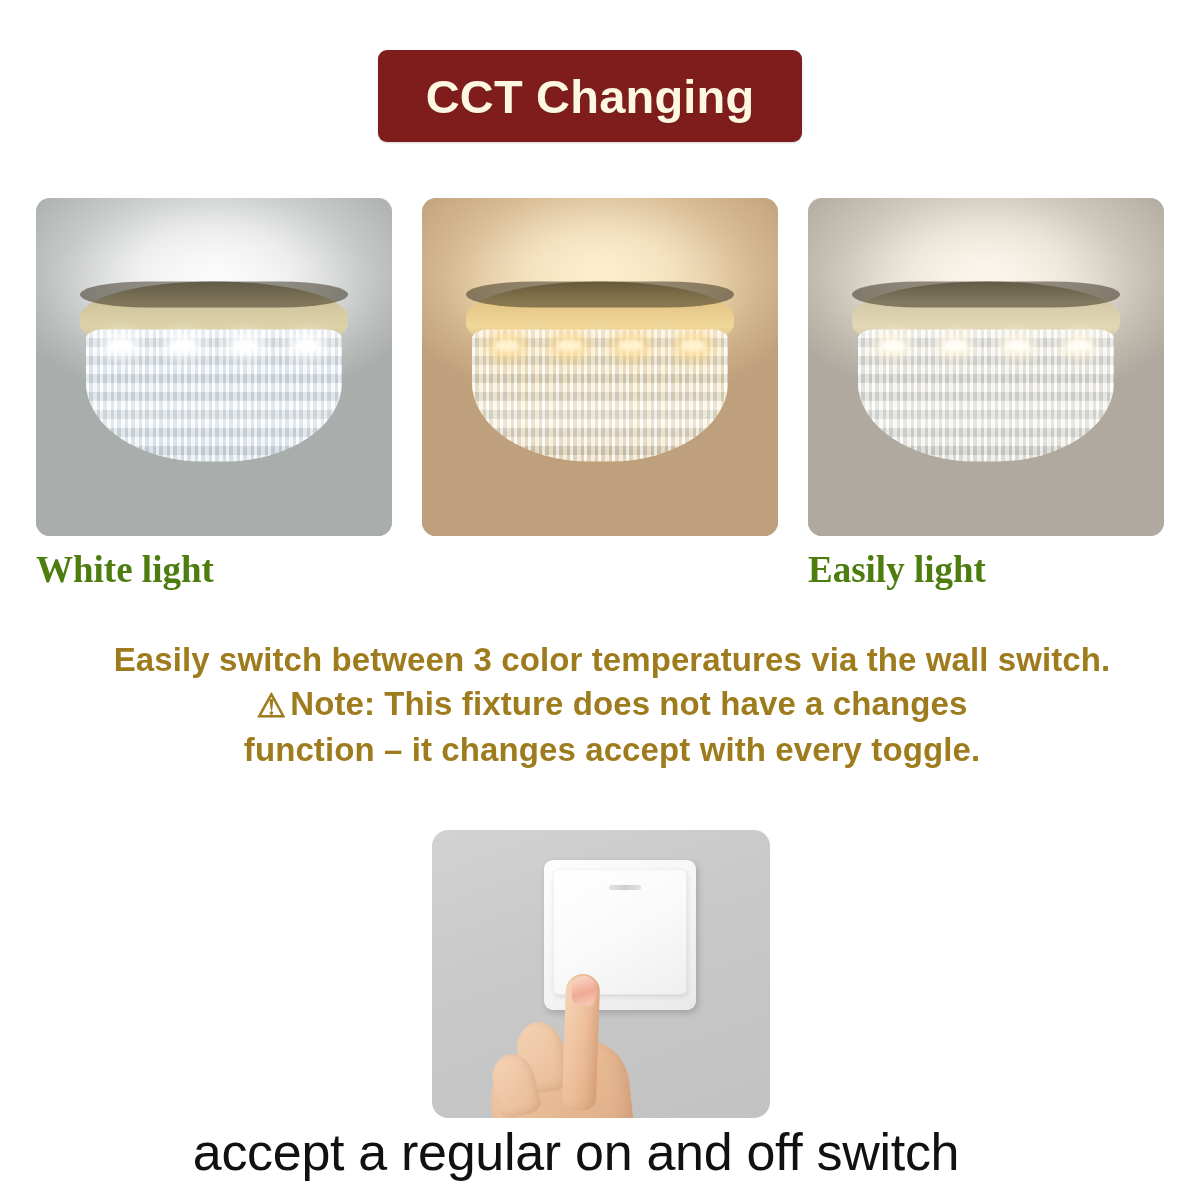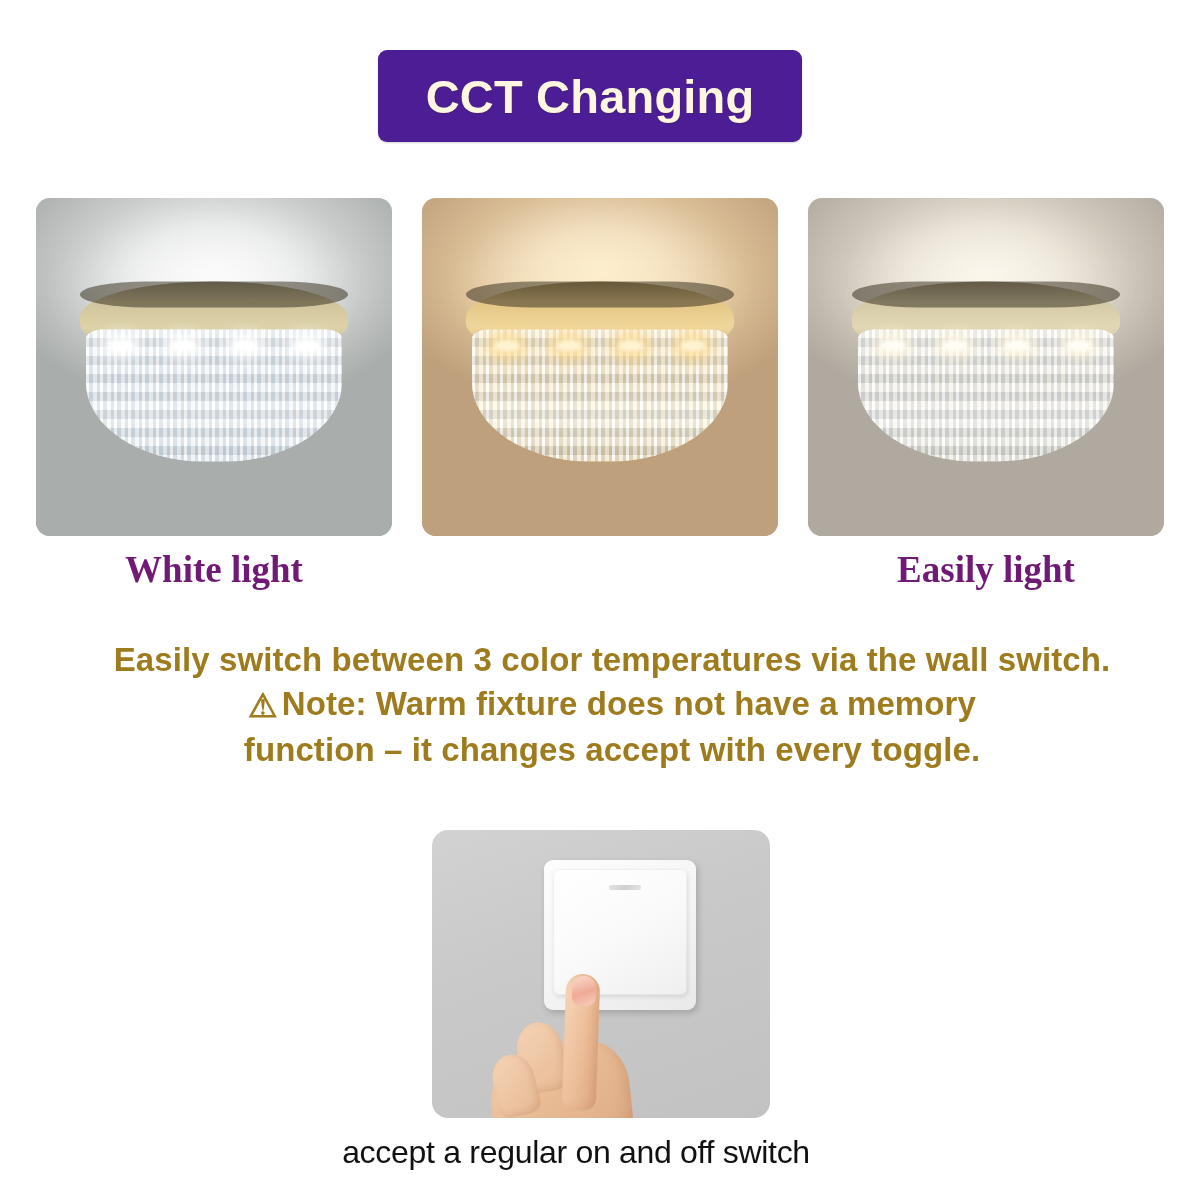--- a/index.html
+++ b/index.html
@@ -13,21 +13,21 @@
     position:relative;
     width:1200px; height:1200px;
     background:#ffffff;
   }
 
   
   .title-banner {
     position:absolute;
     left:378px; top:50px;
     width:424px; height:92px;
-    background:#4c1d95;
+    background:#7f1d1d;
     border-radius:9px;
     display:flex; align-items:center; justify-content:center;
     box-shadow:0 1px 2px rgba(0,0,0,.18);
   }
   .title-banner .title-text {
     color:#fdf6e0;
     font-size:47px;
     font-weight:bold;
     letter-spacing:.2px;
     line-height:1;
@@ -135,25 +135,24 @@
 
   
   .captions {
     position:absolute;
     left:36px; top:542px;
     width:1128px; height:56px;
     display:flex; justify-content:space-between;
   }
   .caption {
     width:356px;
-    text-align:center;
     font-family:"Liberation Serif", serif;
     font-weight:bold;
     font-size:37px;
-    color:#701a75;
+    color:#4d7c0f;
     line-height:56px;
   }
 
   
   .desc {
     position:absolute;
     left:12px; top:638px;
     width:1200px;
     text-align:center;
     color:#9e7c1e;
@@ -241,21 +240,21 @@
   }
 
   
   .bottom-caption {
     position:absolute;
     left:0; top:1122px;
     width:1152px;
     text-align:center;
     color:#111111;
     font-family:"Liberation Sans Narrow","Liberation Sans", sans-serif;
-    font-size:32px;
+    font-size:52px;
     font-weight:normal;
     letter-spacing:-.3px;
     line-height:60px;
   }
 </style>
 </head>
 <body>
 
 <div class="page">
 
@@ -312,21 +311,21 @@
 
   </div>
 
   <div class="captions">
     <div class="caption">White light</div>
     <div class="caption">Easily light</div>
   </div>
 
   <div class="desc">
     <span class="line">Easily switch between 3 color temperatures via the wall switch.</span>
-    <span class="line"><span class="warn-icon">⚠</span><span>Note: Warm fixture does not have a memory</span></span>
+    <span class="line"><span class="warn-icon">⚠</span><span>Note: This fixture does not have a changes</span></span>
     <span class="line">function – it changes accept with every toggle.</span>
   </div>
 
   <div class="switch-panel">
     <div class="switch-plate">
       <div class="switch-rocker">
         <div class="switch-indicator"></div>
       </div>
     </div>
     <div class="hand">

